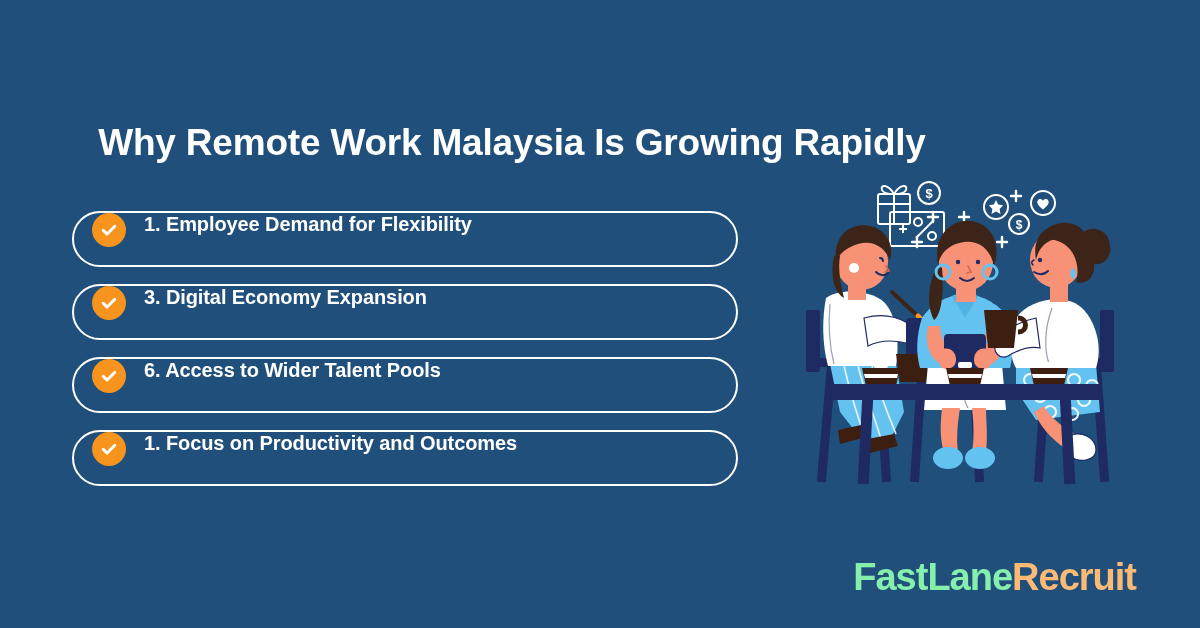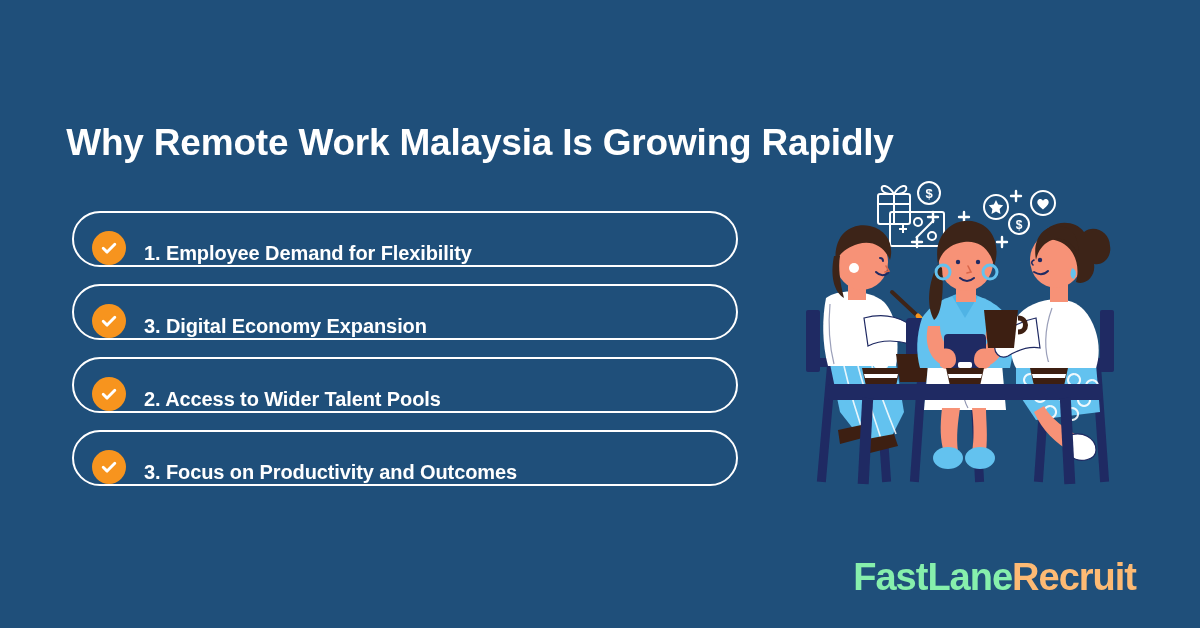--- a/index.html
+++ b/index.html
@@ -27,38 +27,39 @@
     left: 0;
     top: 122px;
     width: 960px;
     text-align: center;
     color: #ffffff;
     font-size: 37px;
     font-weight: bold;
     letter-spacing: -0.2px;
     line-height: 1.15;
     white-space: nowrap;
+    padding-left: 32px;
   }
 
   
   #checklist {
     position: absolute;
     left: 72px;
     top: 211px;
     width: 666px;
   }
   .list-item {
     position: relative;
     height: 56px;
     margin-bottom: 17px;
     border: 2px solid #ffffff;
     border-radius: 28px;
     box-sizing: border-box;
     display: flex;
-    align-items: flex-end;
+    align-items: flex-start;
     padding-left: 18px;
     background: transparent;
   }
   .check-badge {
     width: 34px;
     height: 34px;
     border-radius: 50%;
     background: #f7941e;
     flex: 0 0 34px;
     display: flex;
@@ -125,30 +126,30 @@
       </span>
       <span class="item-label">3. Digital Economy Expansion</span>
     </div>
 
     <div class="list-item">
       <span class="check-badge">
         <svg width="20" height="20" viewBox="0 0 20 20" aria-hidden="true">
           <path d="M4.2 10.3 L8.1 14.1 L15.8 6.3" fill="none" stroke="#ffffff" stroke-width="2.9" stroke-linecap="round" stroke-linejoin="round"></path>
         </svg>
       </span>
-      <span class="item-label">2. Access to Wider Talent Pools</span>
+      <span class="item-label">6. Access to Wider Talent Pools</span>
     </div>
 
     <div class="list-item">
       <span class="check-badge">
         <svg width="20" height="20" viewBox="0 0 20 20" aria-hidden="true">
           <path d="M4.2 10.3 L8.1 14.1 L15.8 6.3" fill="none" stroke="#ffffff" stroke-width="2.9" stroke-linecap="round" stroke-linejoin="round"></path>
         </svg>
       </span>
-      <span class="item-label">3. Focus on Productivity and Outcomes</span>
+      <span class="item-label">1. Focus on Productivity and Outcomes</span>
     </div>
 
   </div>
 
   <div id="illustration">
     <svg width="360" height="330" viewBox="0 0 360 330" aria-hidden="true">
       <defs>
         <clipPath id="clipAll">
             <rect x="0" y="0" width="360" height="330"></rect>
           </clipPath>

